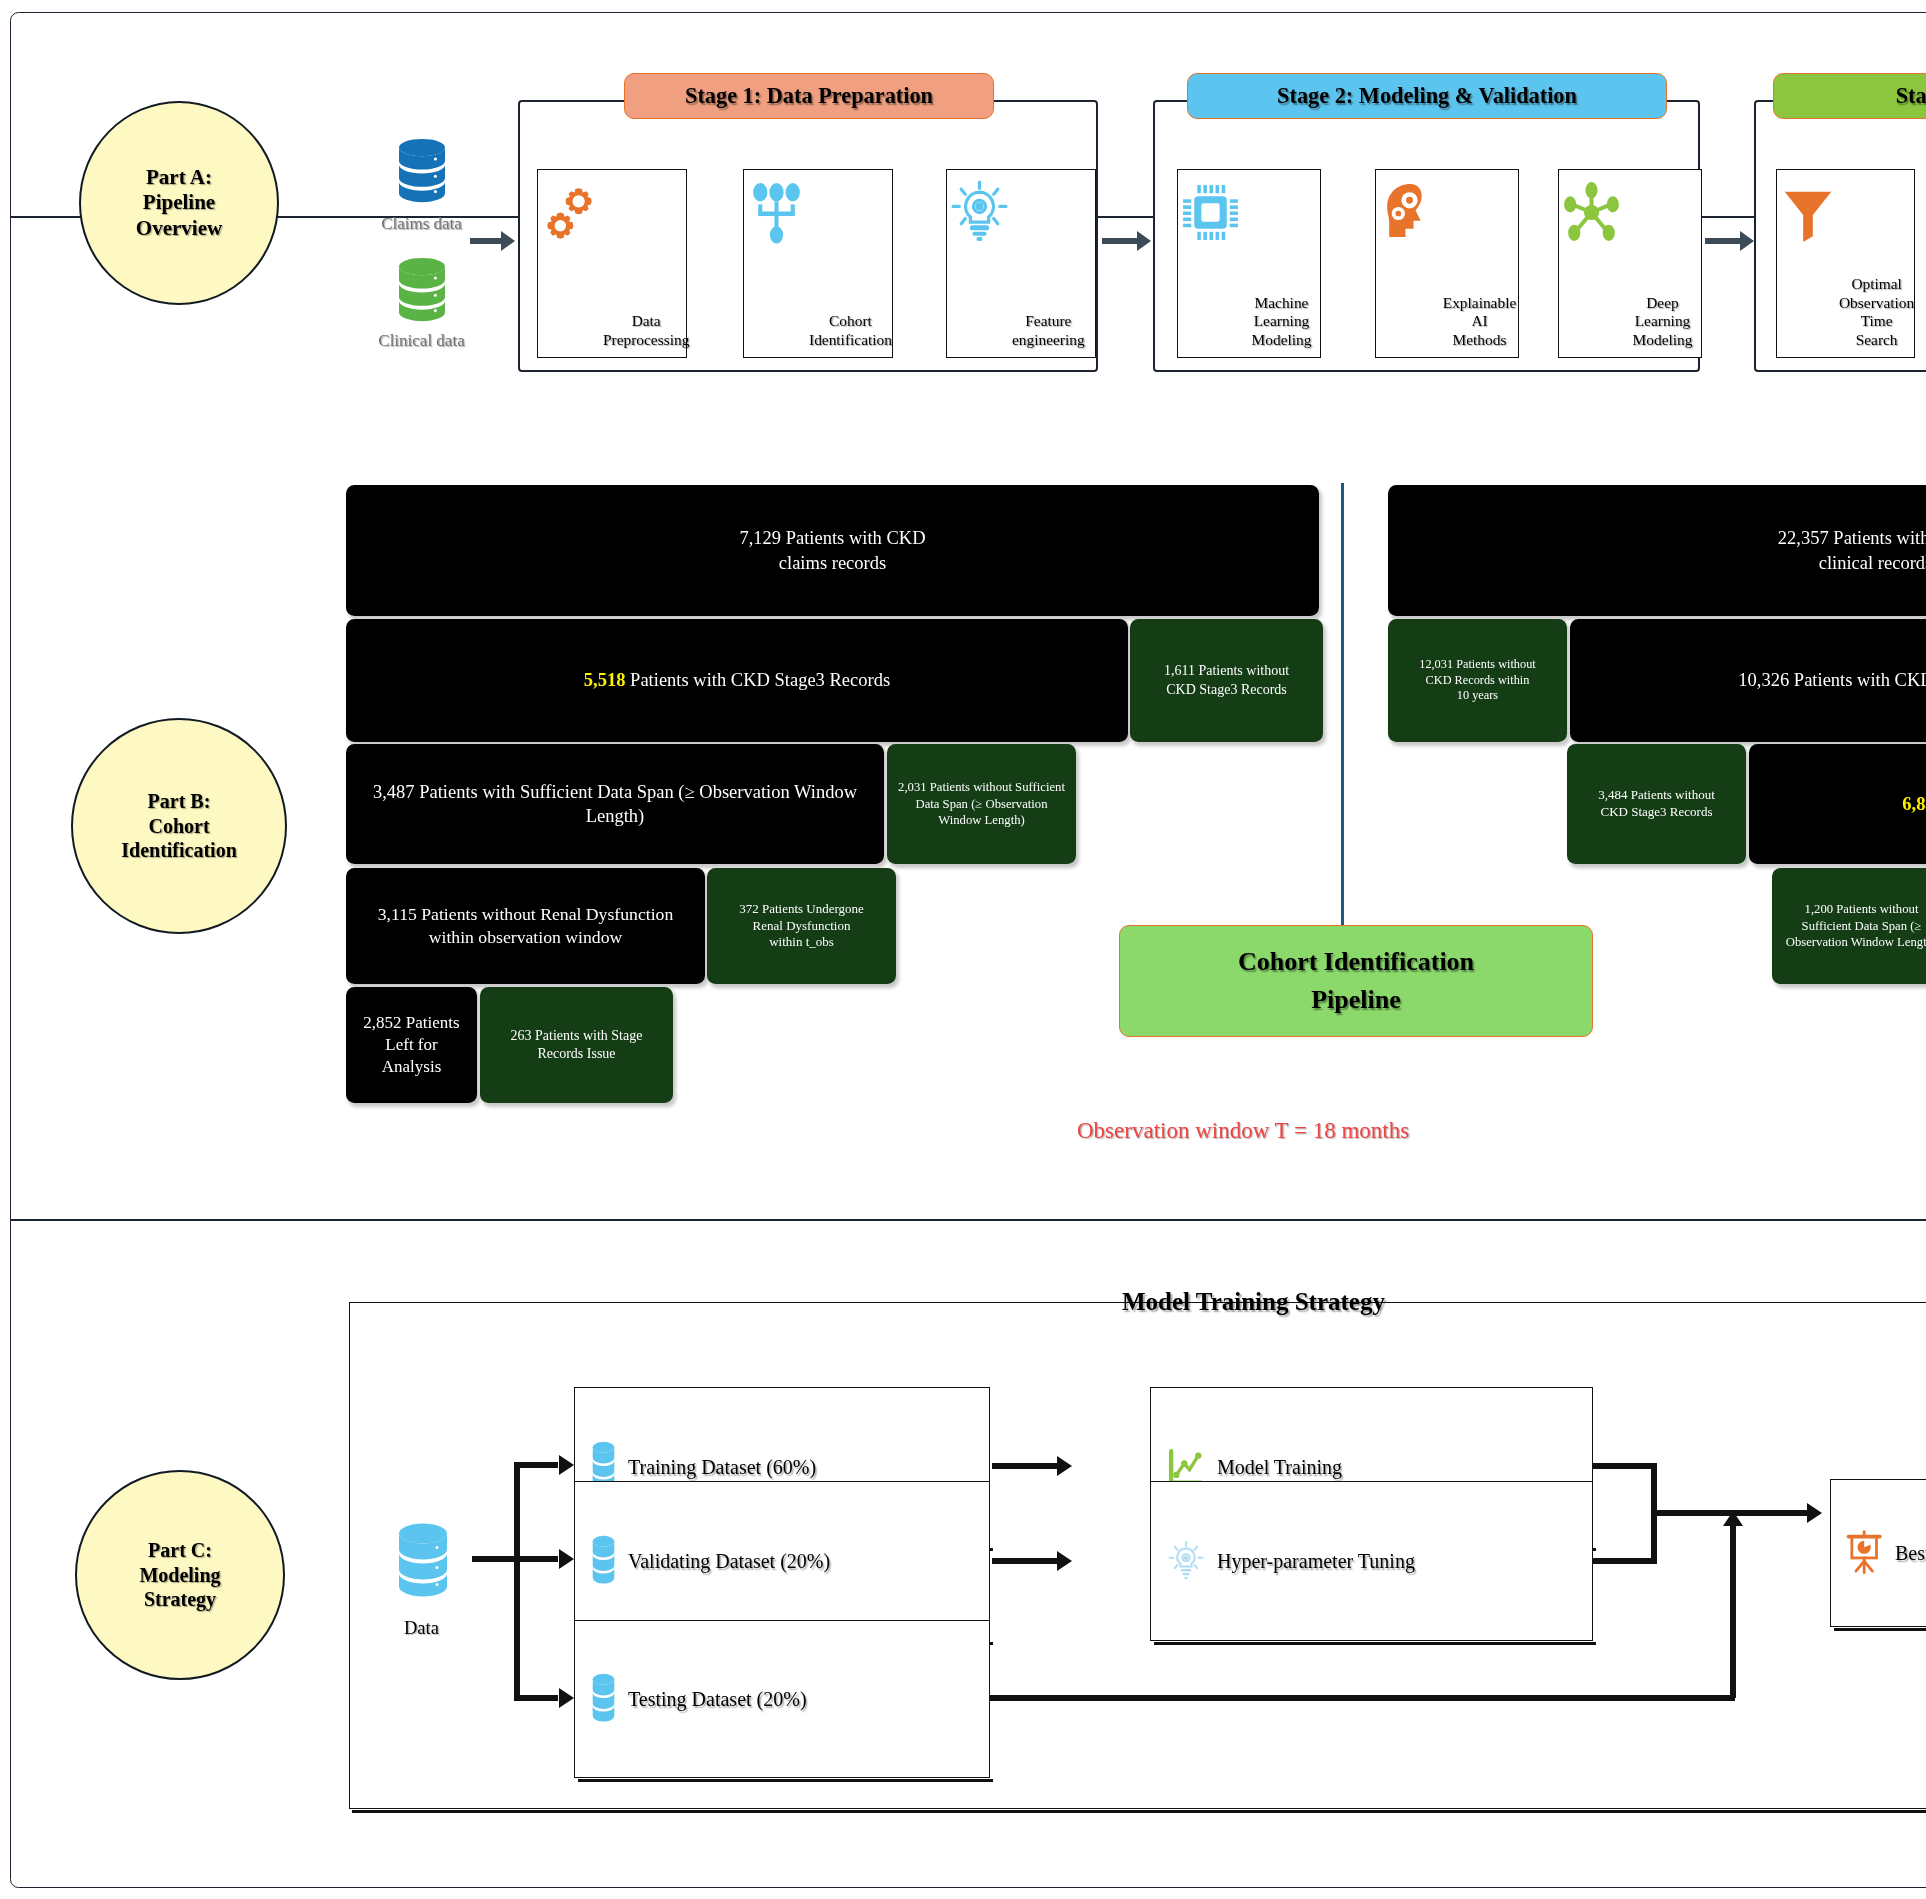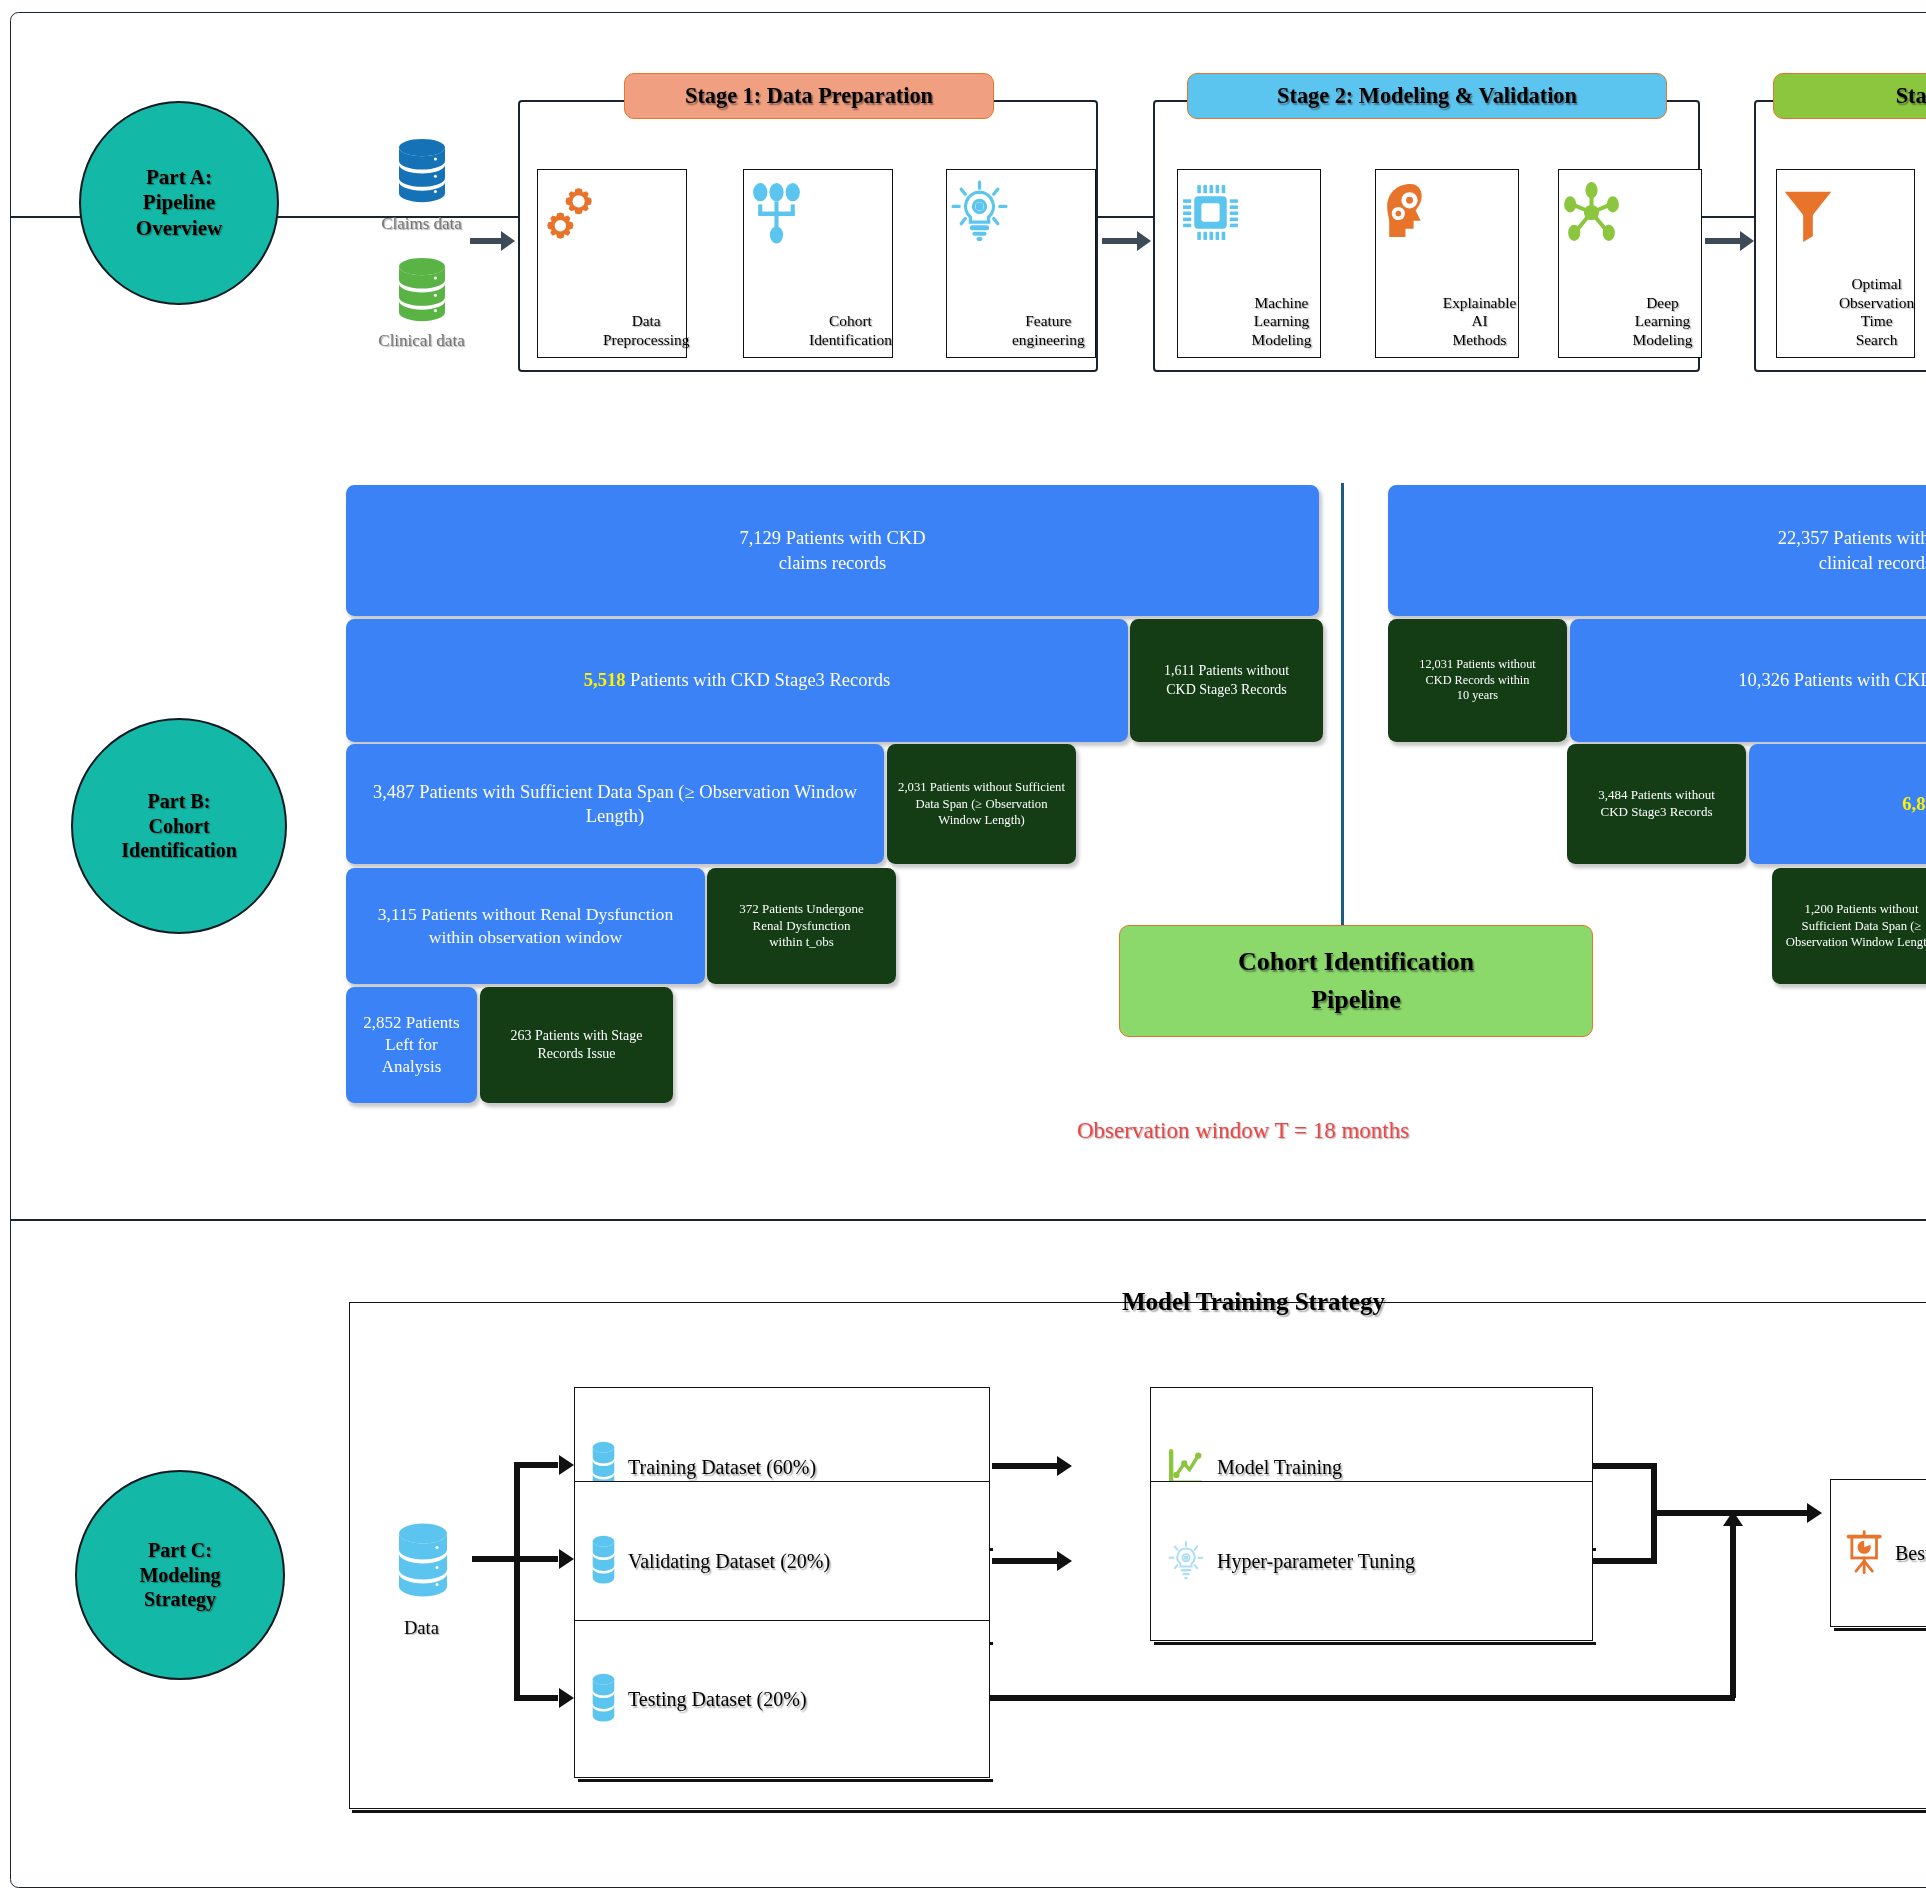--- a/index.html
+++ b/index.html
@@ -12,21 +12,21 @@
   }
   .page-frame{
     position:absolute; left:10px; top:11.6px; width:2356px; height:1876px;
     border:1.9px solid #1b2430; border-radius:8.5px;
   }
   .hrule{ position:absolute; left:10.8px; width:2354px; height:1.9px; background:#1b2430; }
 
   
   .part-circle{
     position:absolute; border-radius:50%;
-    background:#14b8a6; border:2.3px solid #111a22;
+    background:#fef9c3; border:2.3px solid #111a22;
     display:flex; align-items:center; justify-content:center;
     text-align:center; font-weight:bold; color:#000;
     line-height:1.22; text-shadow:1.2px 1.2px 1.2px rgba(0,0,0,.35);
   }
 
   
   .stage-box{
     position:absolute; border:2.3px solid #1b2430; border-radius:3.9px; background:#fff;
   }
   .stage-pill{
@@ -58,21 +58,21 @@
   }
 
   
   .bbox{
     position:absolute; border-radius:8.5px;
     display:flex; align-items:center; justify-content:center;
     text-align:center; color:#fff; padding:3.9px 7px;
     box-shadow:2.7px 3.5px 3.9px rgba(0,0,0,.22);
     line-height:1.3;
   }
-  .bbox.blue{ background:#3b82f6; }
+  .bbox.blue{ background:#000000; }
   .bbox.green{ background:#143D16; }
   .hl{ color:#FFF200; font-weight:bold; }
   .divider-v{ position:absolute; width:2.7px; background:#1d5c82; }
 
   .pipeline-pill{
     position:absolute; background:#8BD96B; border:1.9px solid #E8742C; border-radius:10px;
     display:flex; align-items:center; justify-content:center; text-align:center;
     font-weight:bold; color:#000; line-height:1.45;
     text-shadow:1.5px 1.5px 1.5px rgba(0,0,0,.4);
   }

